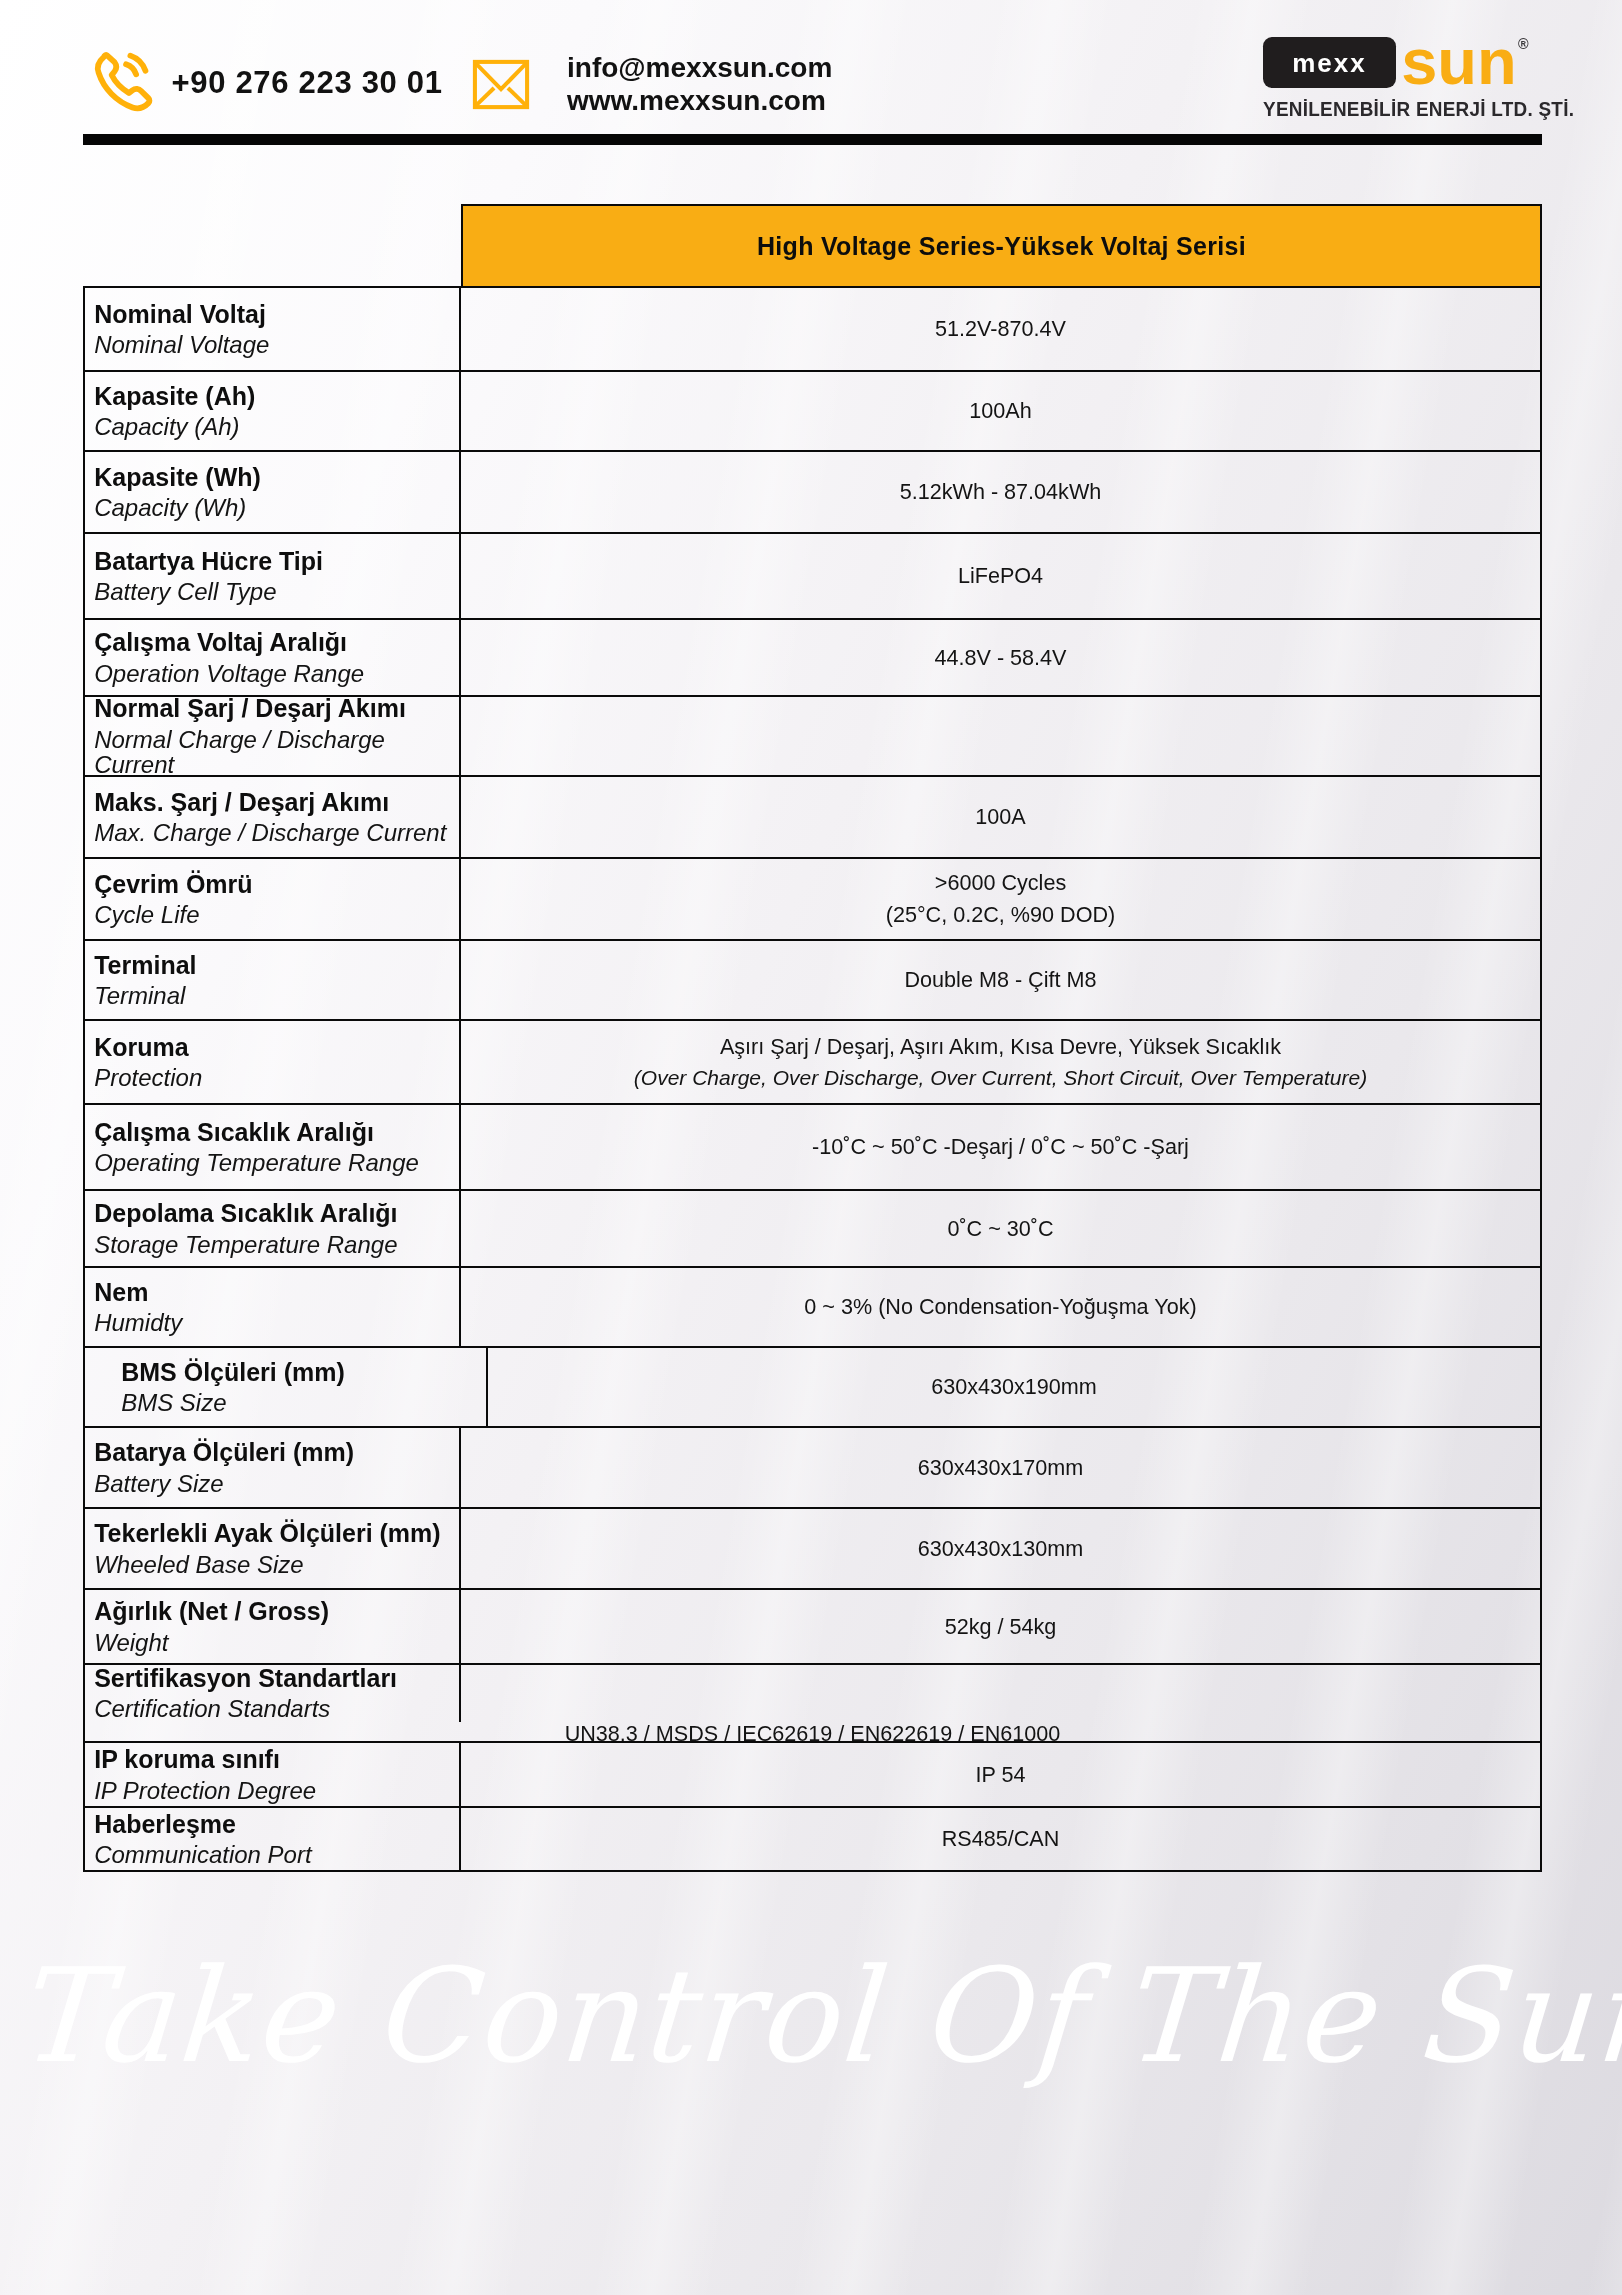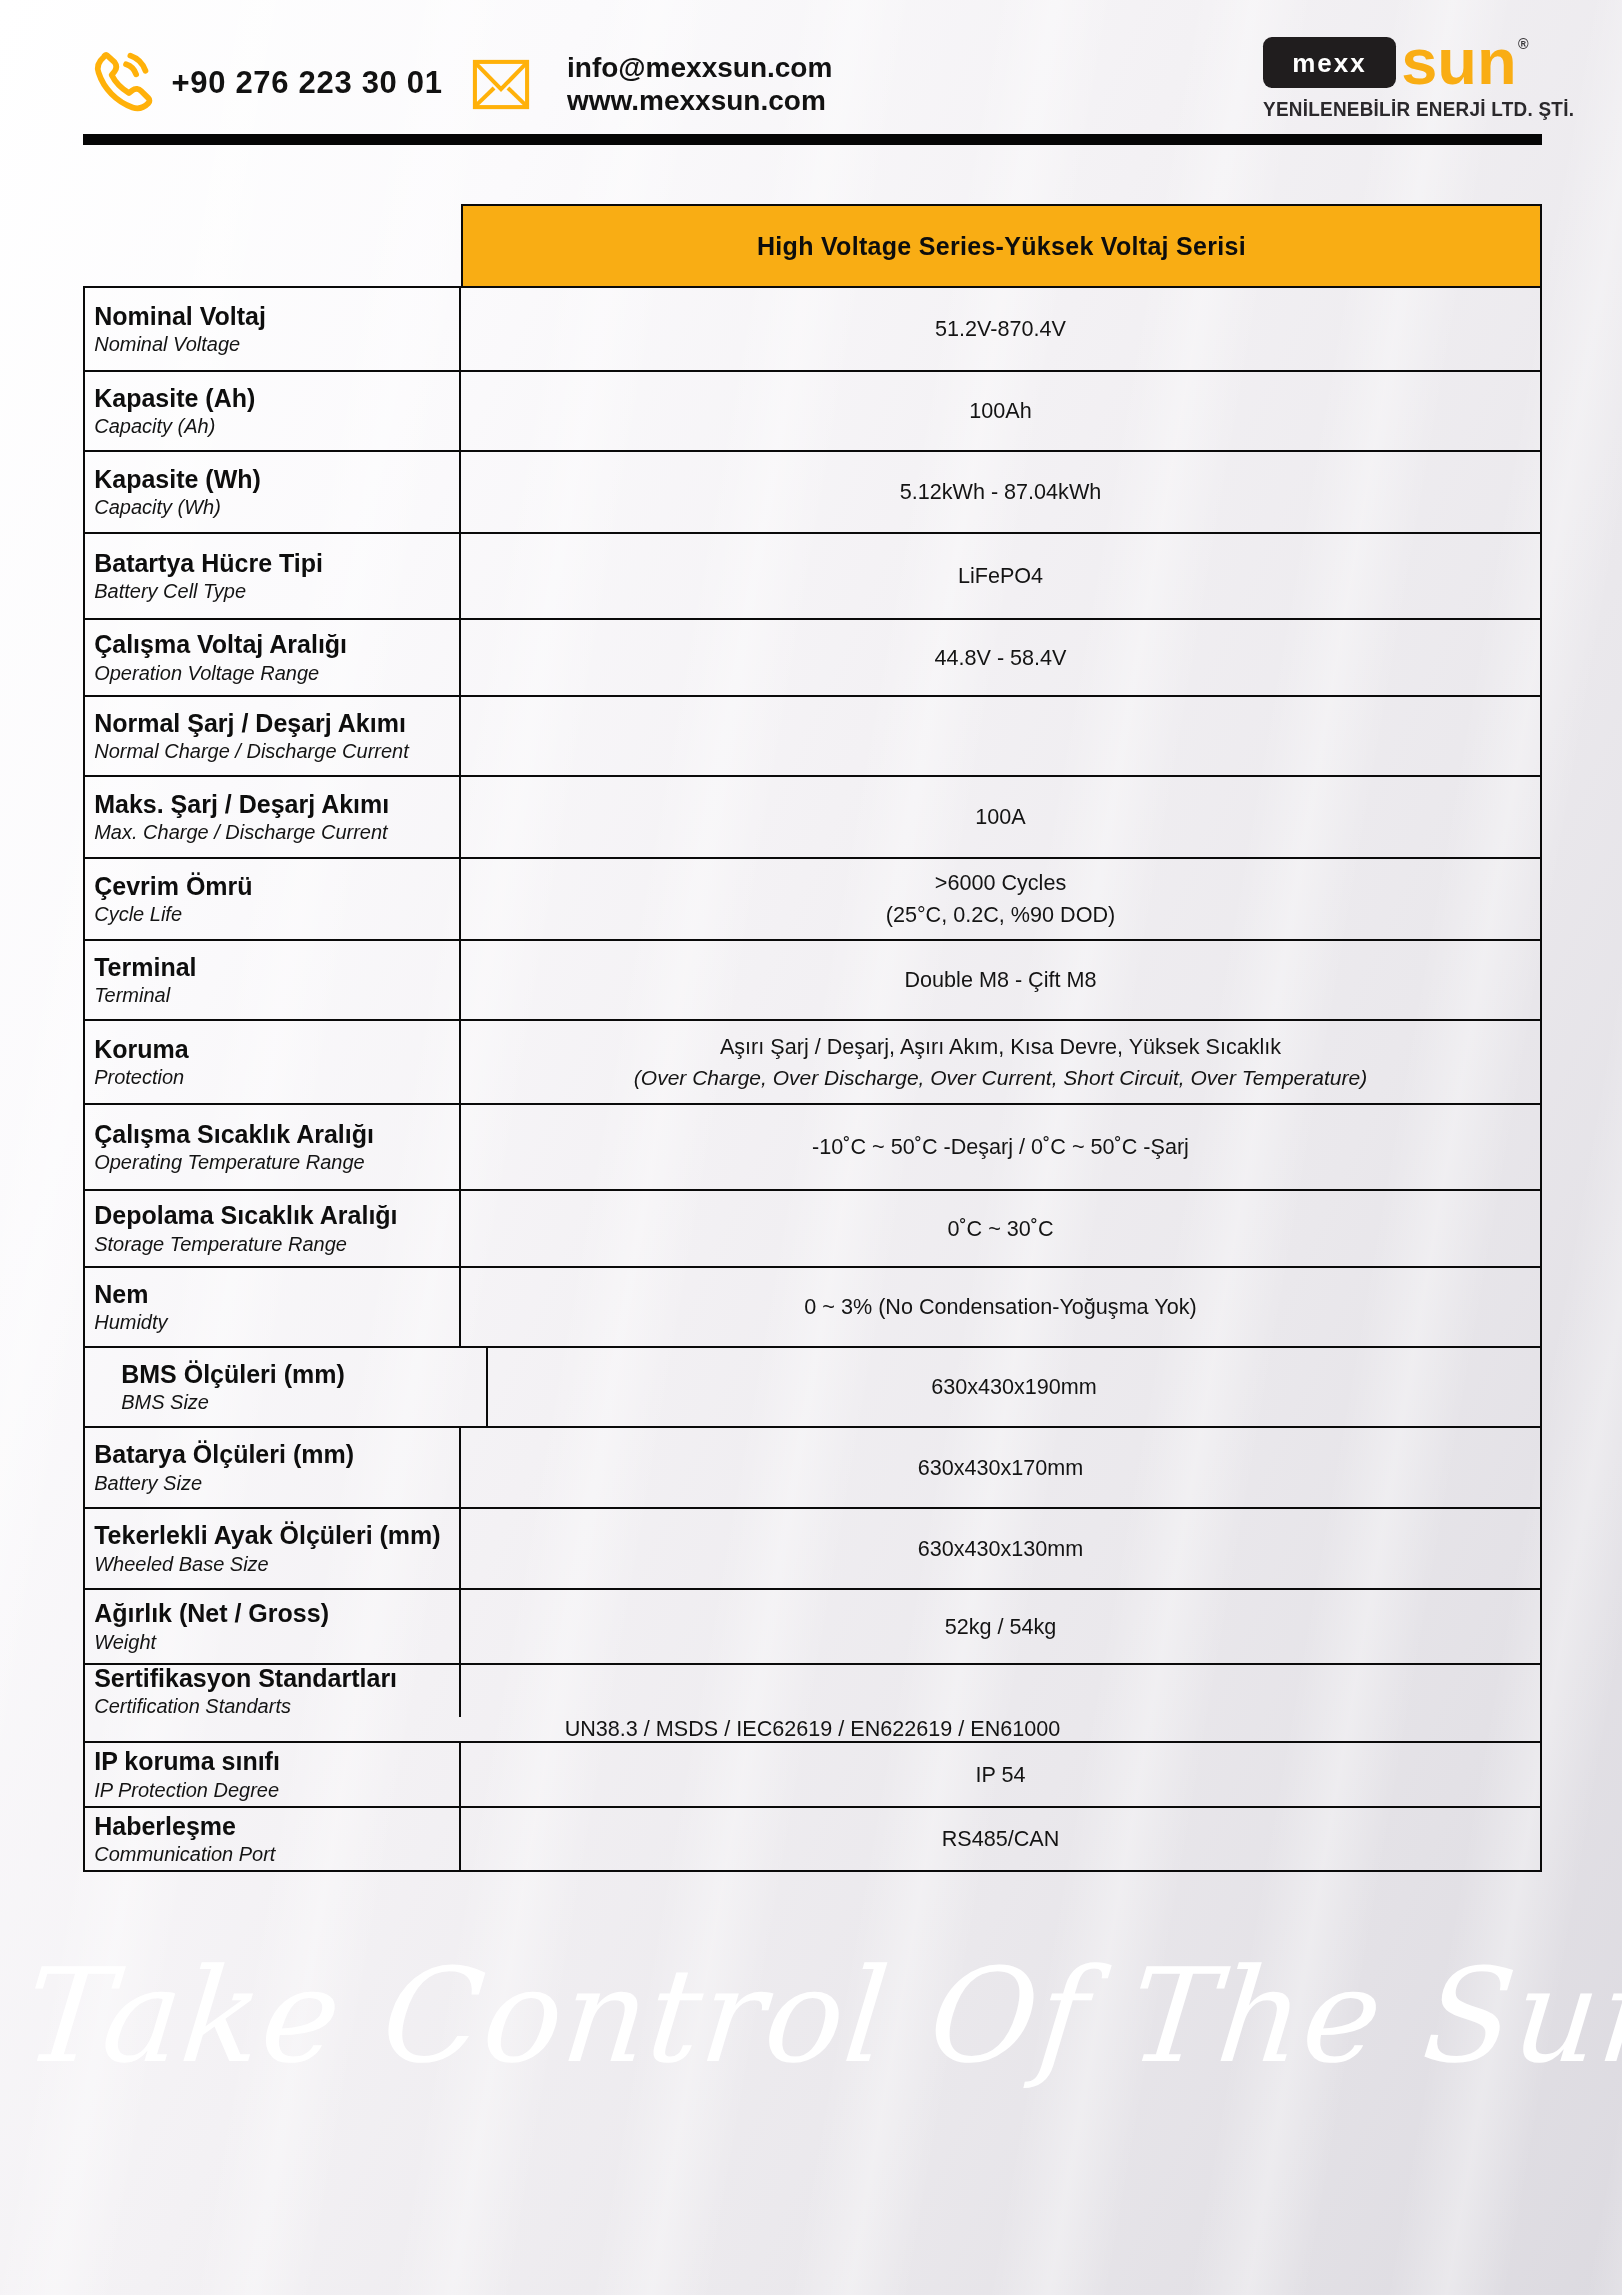--- a/index.html
+++ b/index.html
@@ -58,21 +58,21 @@
   #spec-title{font-size:25px;font-weight:bold;color:#0d0d0d;letter-spacing:0.3px;}
   #spec-tbody{box-sizing:border-box;border:2.6px solid #0a0a0a;}
   .row{display:flex;box-sizing:content-box;}
   .row + .row{border-top:2.6px solid #0a0a0a;}
   .cell-label{
     box-sizing:border-box;width:376px;border-right:2.6px solid #0a0a0a;
     padding-left:9.2px;padding-right:5.2px;
     display:flex;flex-direction:column;justify-content:center;gap:5.2px;
   }
   .lbl-tr{font-size:25px;font-weight:bold;color:#0e0e0e;line-height:1.05;}
-  .lbl-en{font-size:20px;font-style:italic;color:#141414;line-height:1.05;}
+  .lbl-en{font-size:24px;font-style:italic;color:#141414;line-height:1.05;}
   .cell-value{
     flex:1;display:flex;flex-direction:column;align-items:center;justify-content:center;
     gap:7.9px;text-align:center;padding:0 15.7px;
   }
   .val-line{font-size:21.6px;color:#141414;line-height:1.1;}
   .val-line.it{font-style:italic;font-size:21px;}
 
   
   #slogan{
     position:absolute;left:26px;right:26px;top:1940px;

